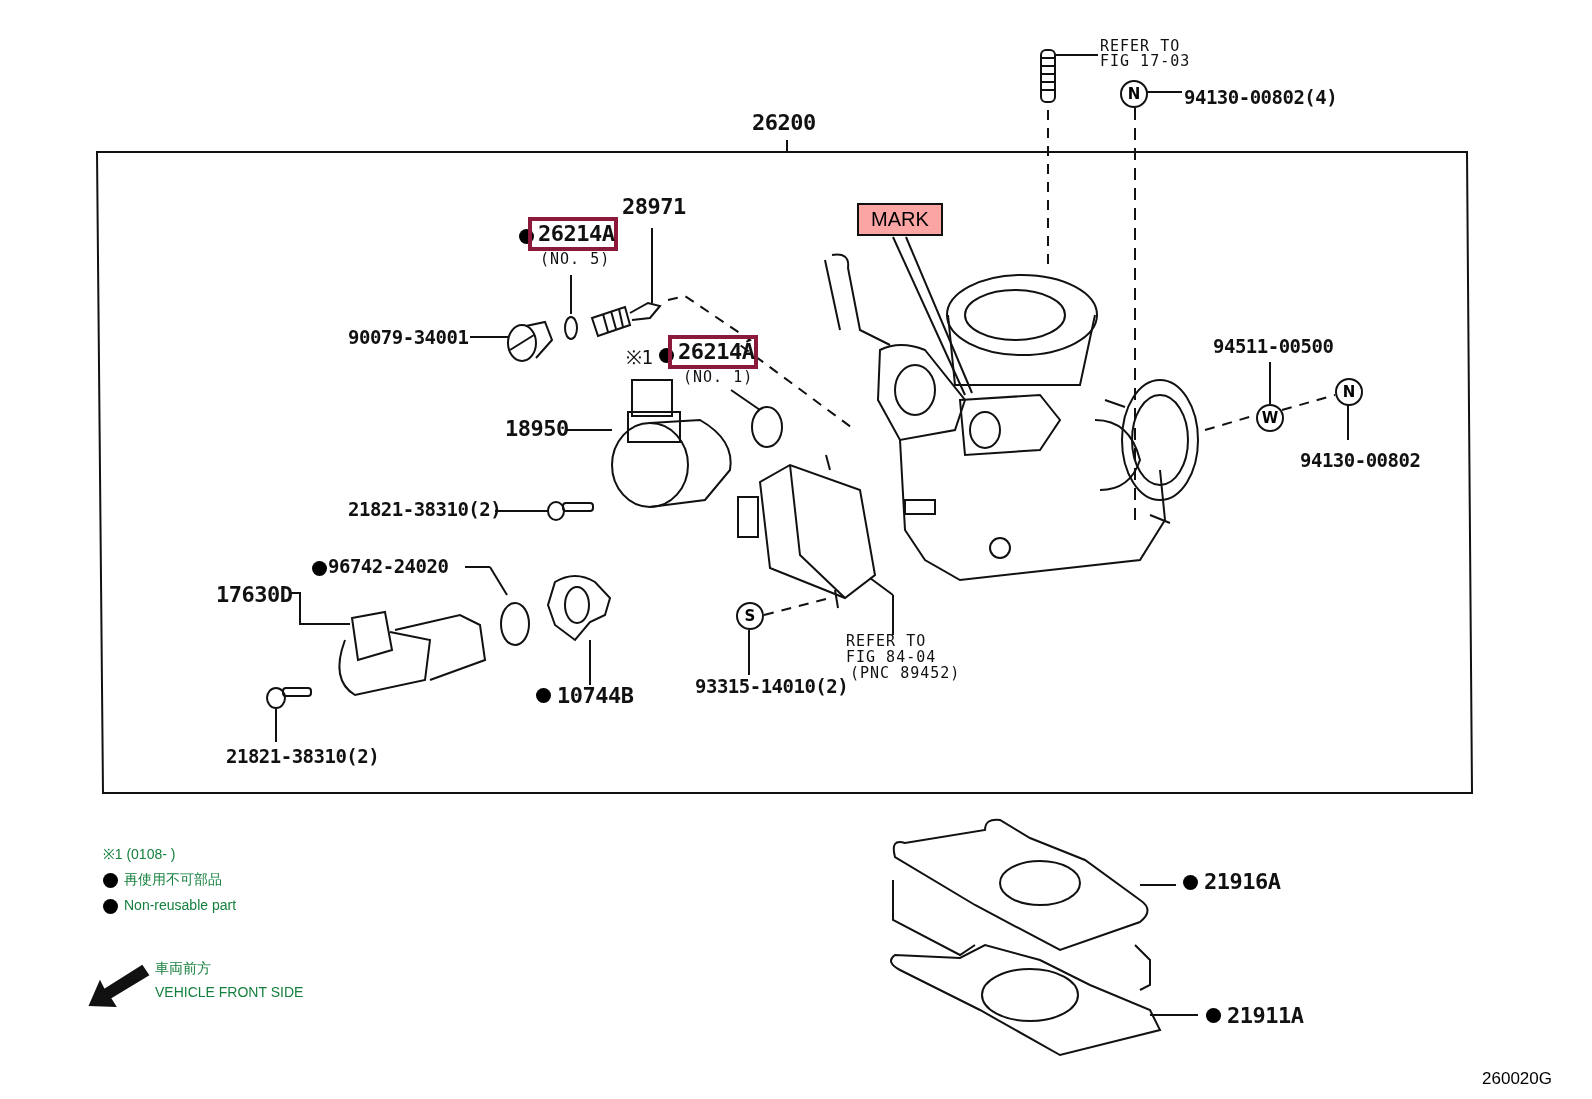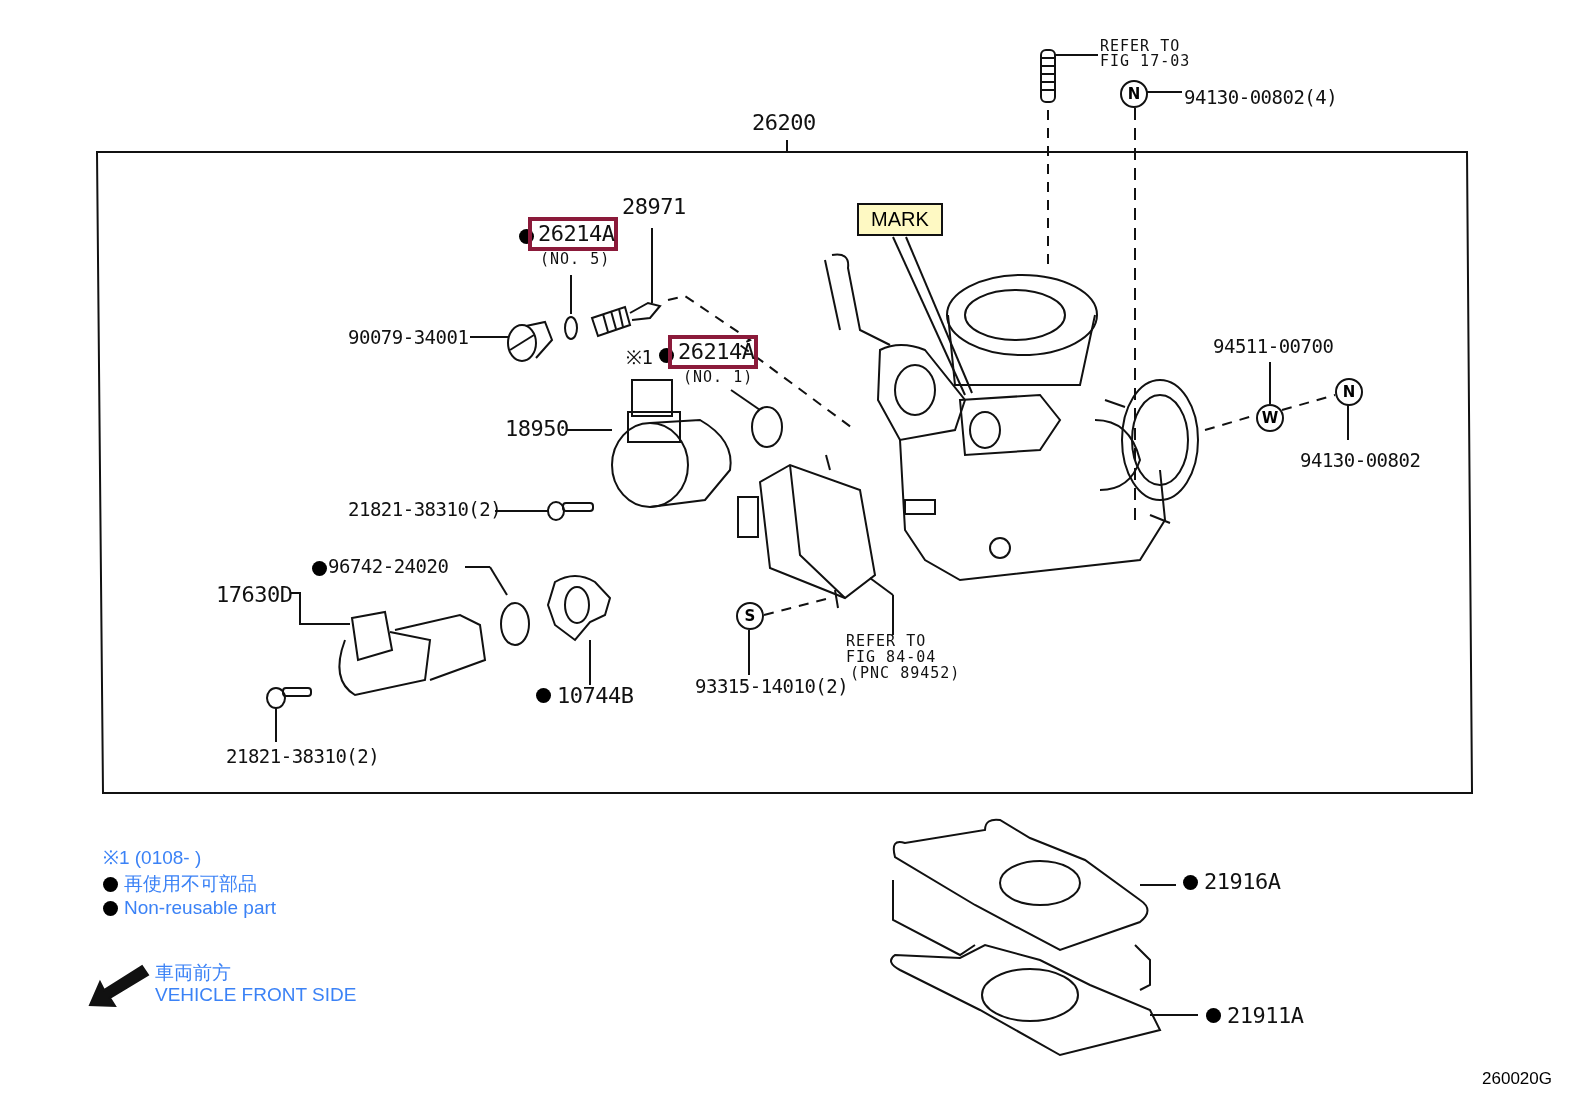--- a/index.html
+++ b/index.html
@@ -1,23 +1,23 @@
 <!DOCTYPE html>
 <html><head>
   <meta charset="utf-8">
   <style>
     html, body { margin: 0; padding: 0; background: #ffffff; }
     body { width: 1592px; height: 1099px; position: relative; overflow: hidden; font-family: "DejaVu Sans Condensed", "DejaVu Sans", sans-serif; color: #000; }
     #diagram { position: absolute; left: 0; top: 0; width: 1592px; height: 1099px; }
-    .lbl { position: absolute; font-family: "DejaVu Sans Mono", monospace; font-weight: normal; font-size: 19px; white-space: nowrap; letter-spacing: -0.5px; color: #111; }
+    .lbl { position: absolute; font-family: "DejaVu Sans Mono", monospace; font-weight: bold; font-size: 19px; white-space: nowrap; letter-spacing: -0.5px; color: #111; }
     .sm { font-size: 15px; font-weight: normal; letter-spacing: 1px; }
     .big { font-size: 22px; }
     .hl { position: absolute; border: 4px solid #8b1a3a; box-sizing: border-box; }
-    .note { position: absolute; font-family: "Liberation Sans", sans-serif; font-size: 19px; white-space: nowrap; color: #3b82f6; }
-    .mark-box { position: absolute; border: 2px solid #111; background: #fef9c3; font-family: "Liberation Sans", sans-serif; font-size: 20px; padding: 3px 12px; }
+    .note { position: absolute; font-family: "Liberation Sans", sans-serif; font-size: 14px; white-space: nowrap; color: #15803d; }
+    .mark-box { position: absolute; border: 2px solid #111; background: #fca5a5; font-family: "Liberation Sans", sans-serif; font-size: 20px; padding: 3px 12px; }
     .dot { display: inline-block; width: 15px; height: 15px; border-radius: 50%; background: #000; vertical-align: middle; margin-right: 6px; }
     .circ { position: absolute; width: 24px; height: 24px; border: 2px solid #111; border-radius: 50%; font-family: "DejaVu Sans", sans-serif; font-weight: bold; font-size: 15px; text-align: center; line-height: 24px; background:#fff; }
     .fig { position: absolute; right: 40px; bottom: 10px; font-family: "Liberation Sans", sans-serif; font-size: 17px; }
   </style>
 </head>
 <body>
 
 <svg id="diagram" viewBox="0 0 1592 1099" xmlns="http://www.w3.org/2000/svg" fill="none" stroke="#111" stroke-width="2">
 
   <path d="M97 152 L1467 152 L1472 793 L103 793 Z"></path>
@@ -182,21 +182,21 @@
 
 <div class="circ" style="left:736px;top:602px">S</div>
 <div class="lbl" style="left:695px;top:675px">93315-14010(2)</div>
 
 <div class="lbl sm" style="left:846px;top:632px">REFER TO</div>
 <div class="lbl sm" style="left:846px;top:648px">FIG 84-04</div>
 <div class="lbl sm" style="left:850px;top:664px">(PNC 89452)</div>
 
 <div class="mark-box" style="left:857px;top:203px">MARK</div>
 
-<div class="lbl" style="left:1213px;top:335px">94511-00700</div>
+<div class="lbl" style="left:1213px;top:335px">94511-00500</div>
 <div class="circ" style="left:1256px;top:404px">W</div>
 <div class="circ" style="left:1335px;top:378px">N</div>
 <div class="lbl" style="left:1300px;top:449px">94130-00802</div>
 
 <span class="dot" style="position:absolute;left:1183px;top:875px"></span>
 <div class="lbl big" style="left:1204px;top:869px">21916A</div>
 <span class="dot" style="position:absolute;left:1206px;top:1008px"></span>
 <div class="lbl big" style="left:1227px;top:1003px">21911A</div>
 
 <div class="note" style="left:103px;top:844px">※1 (0108-        )</div>

